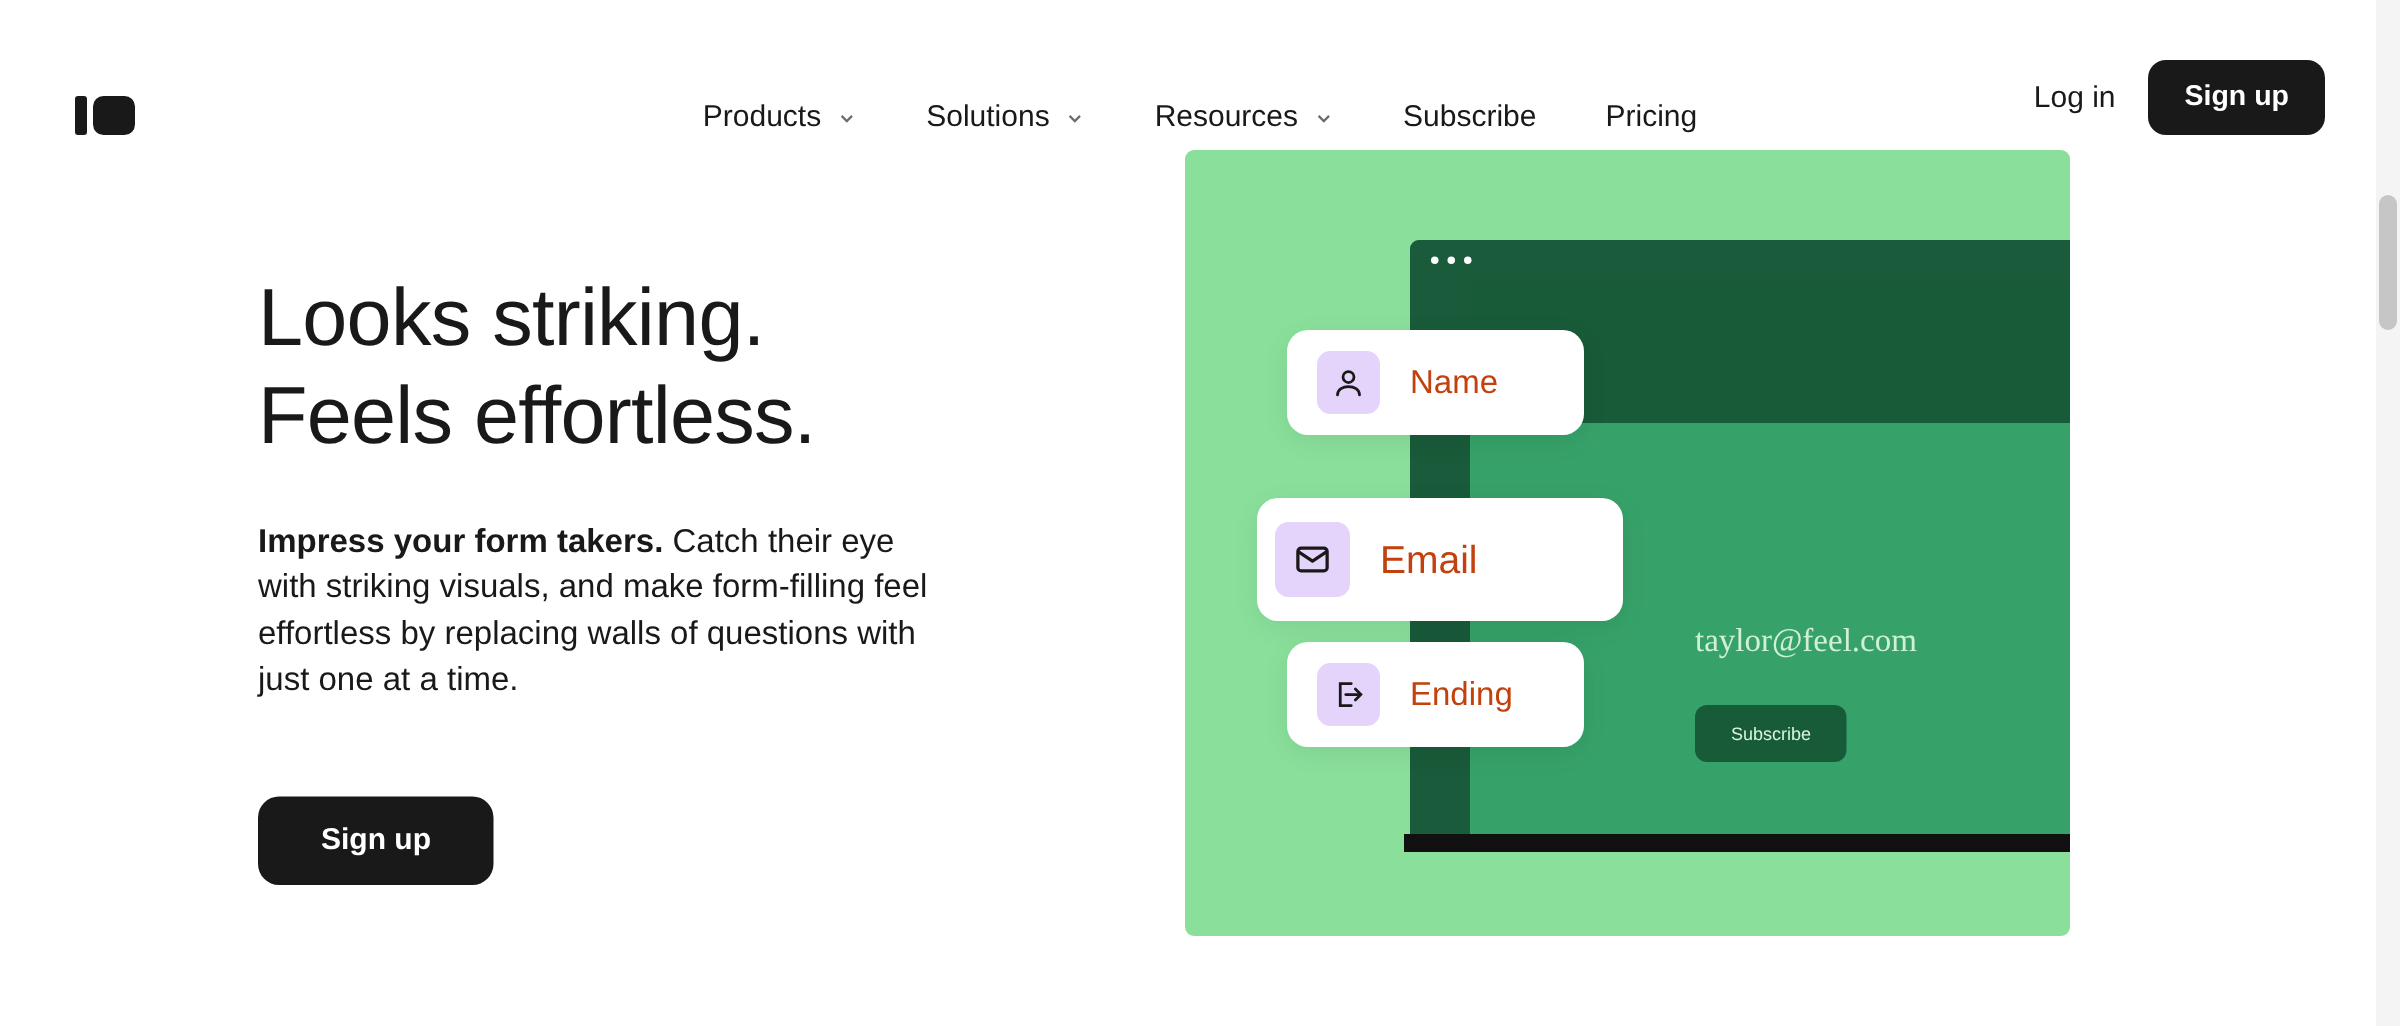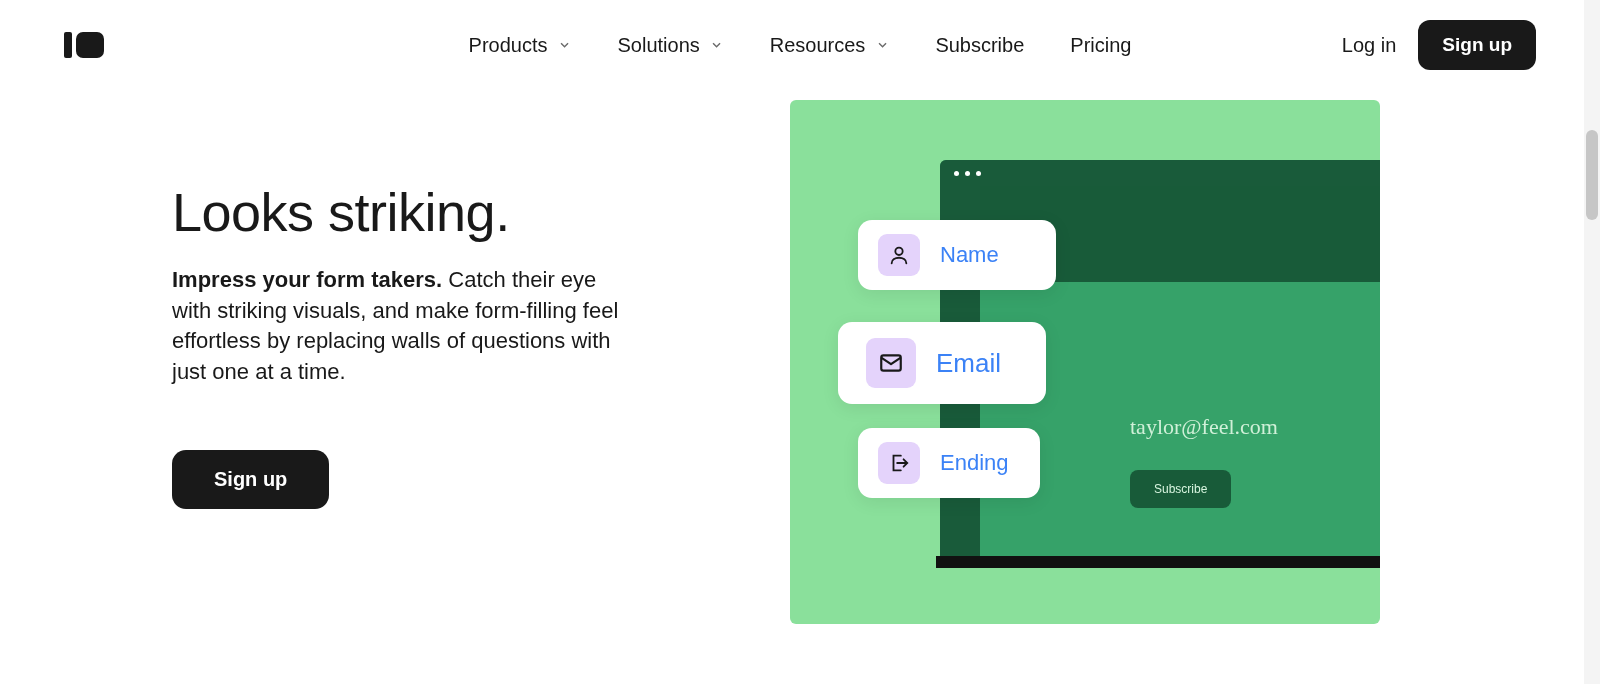--- a/index.html
+++ b/index.html
@@ -9,23 +9,23 @@
     color: #191919;
     width: 1600px;
     height: 684px;
     overflow: hidden;
     position: relative;
   }
 
   
   .header {
     display: flex;
-    align-items: center;
+    align-items: flex-end;
     justify-content: space-between;
-    padding: 0 64px;
+    padding: 0 50px;
     height: 90px;
   }
   .logo {
     display: flex;
     align-items: center;
     gap: 4px;
   }
   .logo-bar {
     width: 8px;
     height: 26px;
@@ -89,21 +89,21 @@
   .hero-text {
     width: 560px;
     padding-right: 40px;
   }
   .hero-title {
     font-size: 54px;
     font-weight: 500;
     line-height: 1.2;
     letter-spacing: -0.5px;
     color: #191919;
-    margin-bottom: 20px;
+    margin-bottom: 36px;
   }
   .hero-desc {
     font-size: 22px;
     line-height: 1.4;
     color: #191919;
     margin-bottom: 62px;
     max-width: 460px;
   }
   .hero-desc strong { font-weight: 600; }
   .cta-btn {
@@ -213,26 +213,26 @@
     background: #e4d3fb;
     border-radius: 9px;
     display: flex;
     align-items: center;
     justify-content: center;
   }
   .chip-icon.big { width: 50px; height: 50px; }
   .chip-icon svg { display:block; }
   .chip-label {
     font-size: 22px;
-    color: #3b82f6;
+    color: #c2410c;
   }
   .chip-name  { top: 120px; left: 68px; width: 198px; }
-  .chip-email { top: 222px; left: 48px; width: 208px; padding: 16px 28px; }
+  .chip-email { top: 232px; left: 48px; width: 244px; padding: 16px 12px; }
   .chip-email .chip-label { font-size: 26px; }
-  .chip-end   { top: 328px; left: 68px; width: 182px; }
+  .chip-end   { top: 328px; left: 68px; width: 198px; }
 
   
   .scrollbar-track {
     position: absolute;
     top: 0;
     right: 0;
     width: 16px;
     height: 684px;
     background: #f4f4f4;
   }
@@ -291,20 +291,21 @@
   <div class="header-actions">
     <span class="login">Log in</span>
     <button class="signup-btn">Sign up</button>
   </div>
 </header>
 
 <section class="hero">
   <div class="hero-text">
     <h1 class="hero-title">
       <span>Looks striking.</span><br>
+      <span>Feels effortless.</span>
     </h1>
     <p class="hero-desc">
       <strong>Impress your form takers.</strong><span> Catch their eye with striking visuals, and make form-filling feel effortless by replacing walls of questions with just one at a time.</span>
     </p>
     <button class="cta-btn">Sign up</button>
   </div>
 </section>
 
 <div class="illus">
   <div class="browser">

